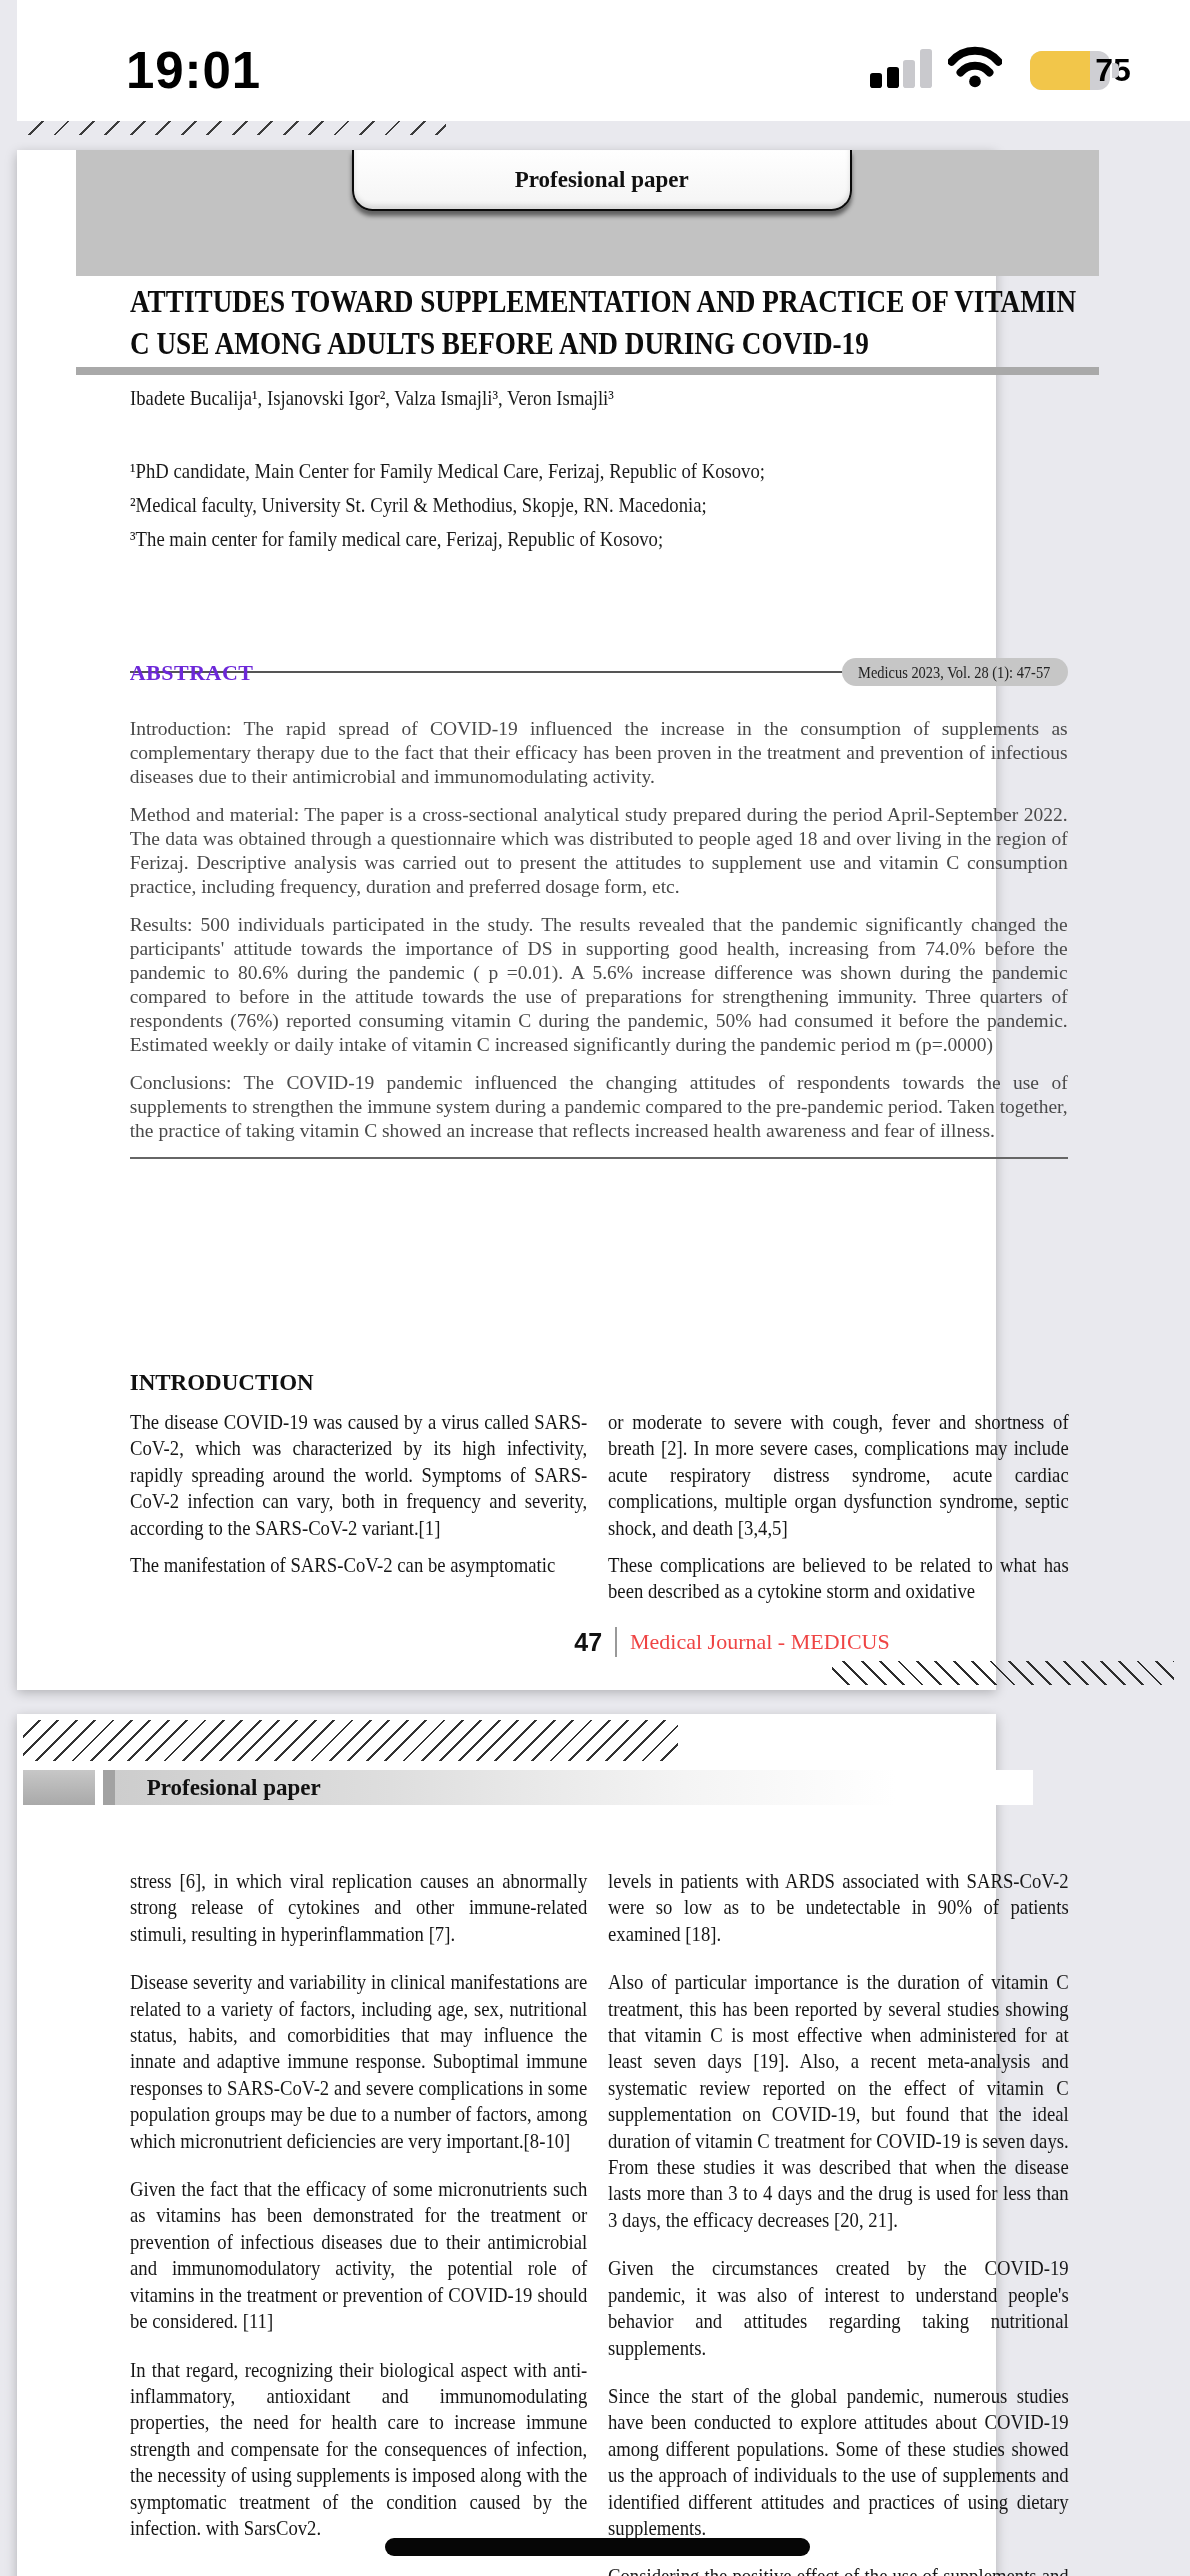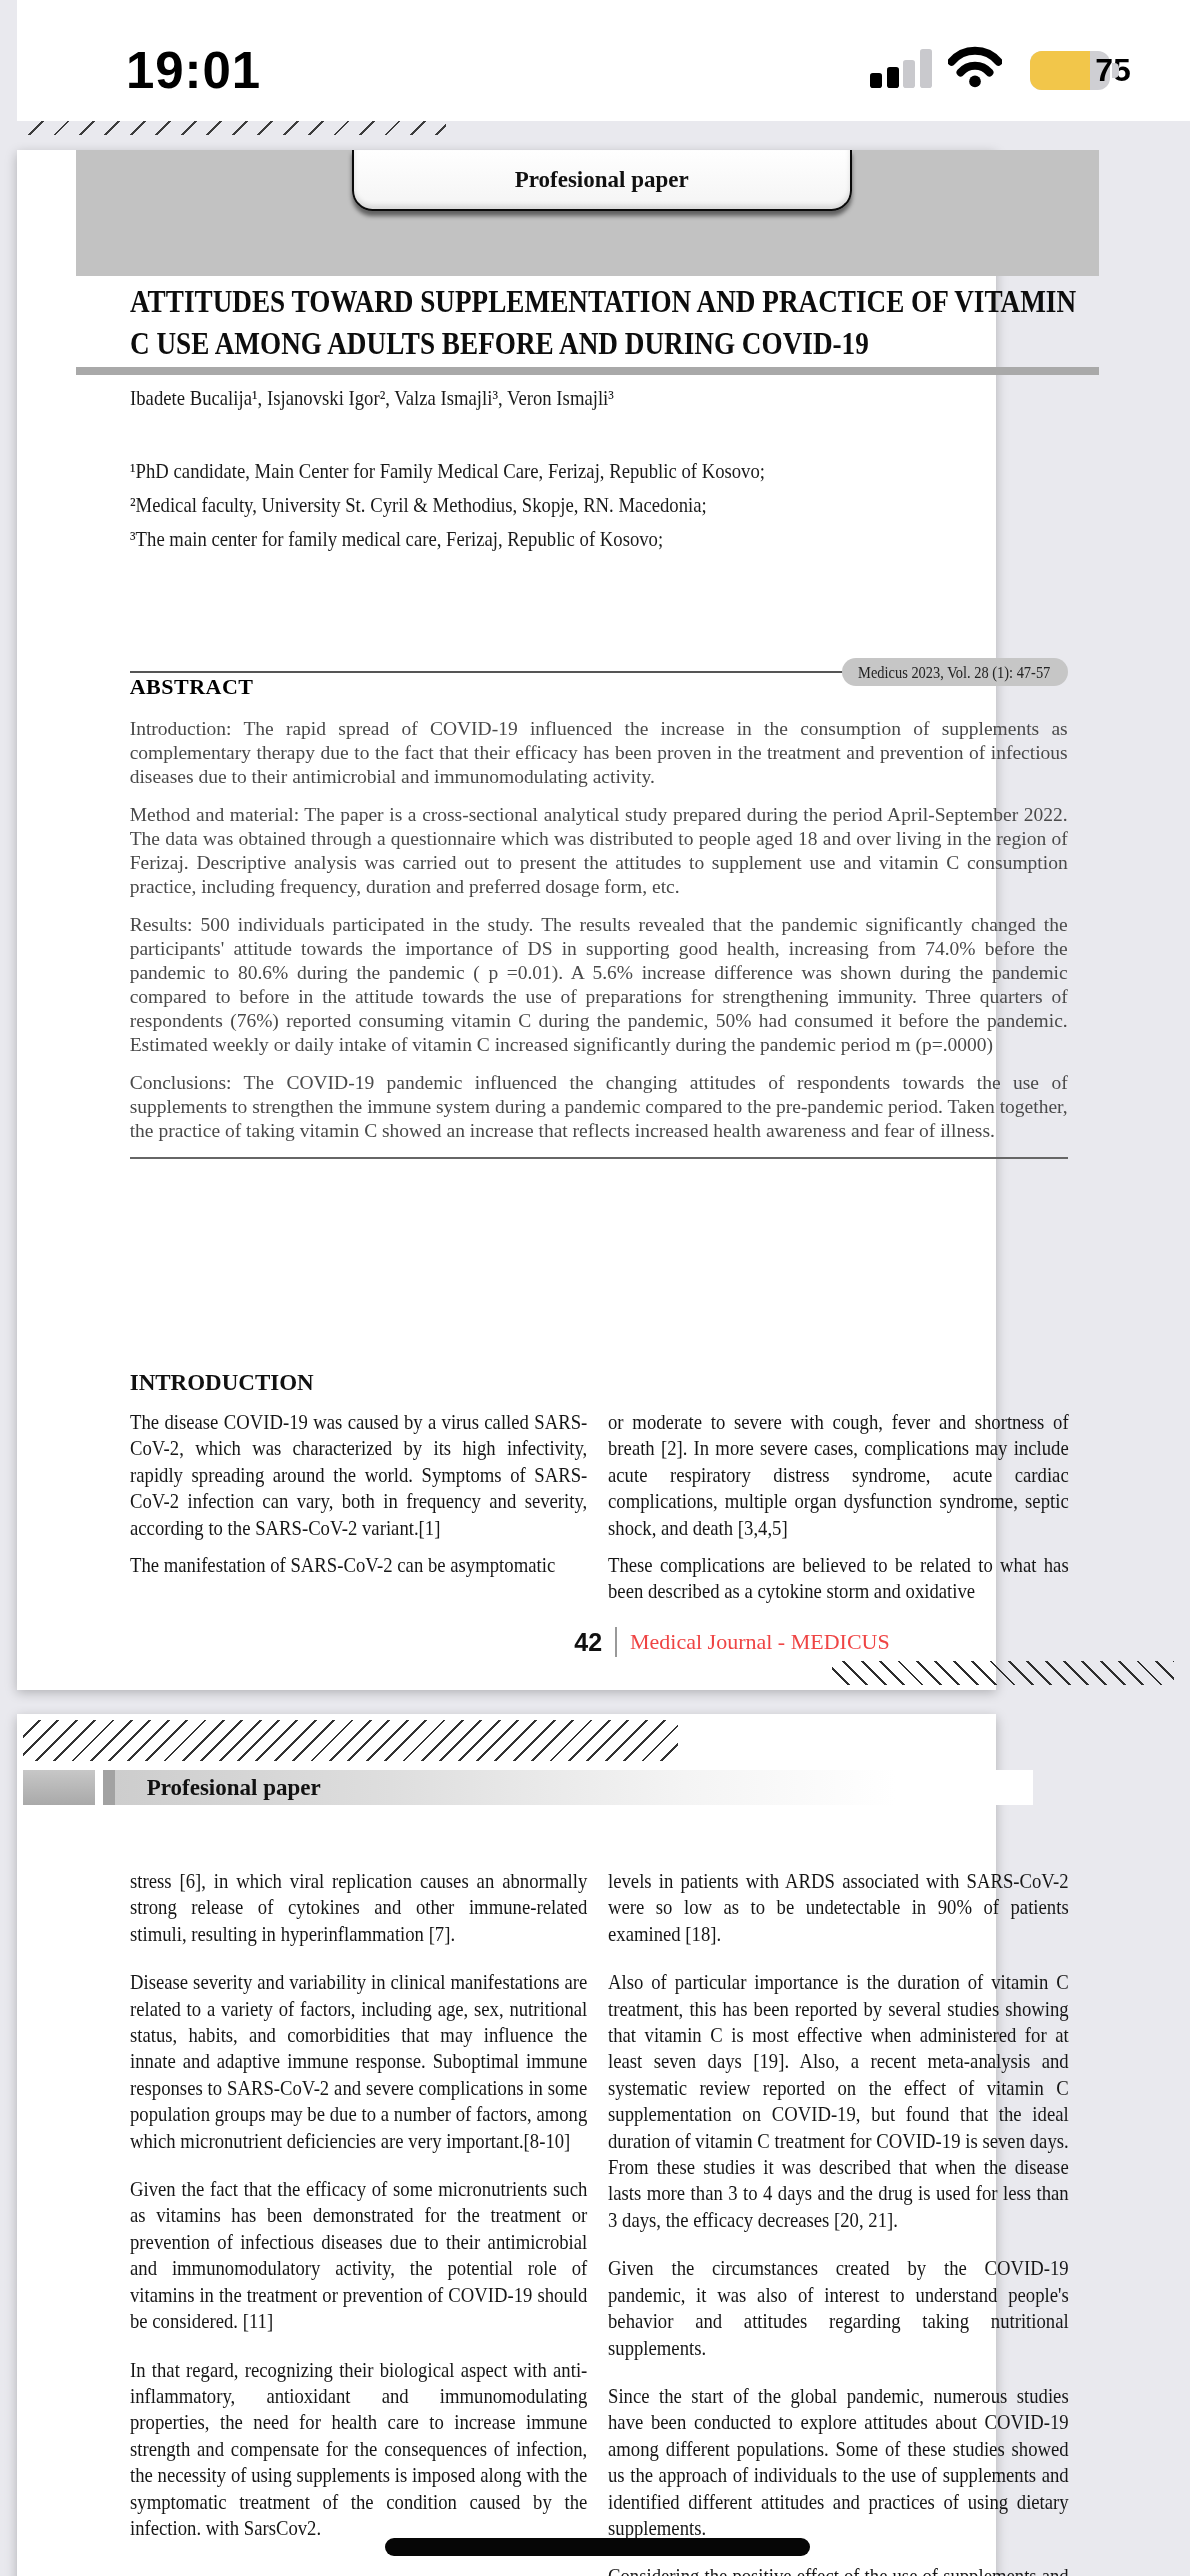--- a/index.html
+++ b/index.html
@@ -52,21 +52,21 @@
   .tab span{font-weight:700;font-size:23px;color:#111;}
   .title{position:absolute;left:113px;top:130px;margin:0;font-size:32px;line-height:42px;
          font-weight:700;color:#0d0d0d;white-space:nowrap;}
   .title-underbar{position:absolute;left:59px;top:217px;width:1023px;height:8.3px;background:#a9a9a9;}
   .authors{position:absolute;left:113px;top:235px;font-size:22px;color:#1a1a1a;white-space:nowrap;}
   .affils{position:absolute;left:113px;top:304px;font-size:22px;line-height:34px;color:#1a1a1a;white-space:nowrap;}
   .jrule{position:absolute;left:113px;top:521px;width:714px;height:1.9px;background:#555;}
   .jpill{position:absolute;left:825px;top:508px;width:226px;height:28px;border-radius:15px;
          background:#c6c6c6;display:flex;align-items:center;justify-content:center;overflow:hidden;}
   .jpill span{font-size:17.6px;color:#222;white-space:nowrap;transform:scaleX(.82);}
-  .abstract-h{position:absolute;left:113px;top:524px;margin:0;font-size:22px;font-weight:700;color:#000000;letter-spacing:0.5px;text-align:center;}
+  .abstract-h{position:absolute;left:113px;top:510px;margin:0;font-size:22px;font-weight:700;color:#6d28d9;letter-spacing:0.5px;text-align:center;}
   .abstract{position:absolute;left:113px;top:567px;width:938px;font-size:19.5px;line-height:24px;
             color:#4a4a4a;text-align:justify;}
   .abstract p{margin:0 0 14px 0;}
   .krule{height:1.9px;background:#666;margin-top:13px;}
   .intro-h{position:absolute;left:113px;top:1220px;margin:0;font-size:23px;font-weight:700;color:#111;}
   .col{position:absolute;top:1259px;font-size:22px;line-height:26.4px;color:#161616;text-align:justify;}
   .colL{left:113px;width:538px;}
   .colR{left:591px;width:542px;}
   .col p{margin:0 0 11px 0;}
   .footer{position:absolute;right:106px;top:1476px;height:32px;display:flex;align-items:center;gap:13px;}
@@ -154,21 +154,21 @@
   <div class="col colL cond">
     <p>The disease COVID-19 was caused by a virus called SARS-CoV-2, which was characterized by its high infectivity, rapidly spreading around the world. Symptoms of SARS-CoV-2 infection can vary, both in frequency and severity, according to the SARS-CoV-2 variant.[1]</p>
     <p>The manifestation of SARS-CoV-2 can be asymptomatic</p>
   </div>
   <div class="col colR cond">
     <p>or moderate to severe with cough, fever and shortness of breath [2]. In more severe cases, complications may include acute respiratory distress syndrome, acute cardiac complications, multiple organ dysfunction syndrome, septic shock, and death [3,4,5]</p>
     <p>These complications are believed to be related to what has been described as a cytokine storm and oxidative</p>
   </div>
 
   <div class="footer">
-    <span class="fnum">42</span>
+    <span class="fnum">47</span>
     <span class="fsep"></span>
     <span class="fjournal">Medical Journal - MEDICUS</span>
   </div>
 
   <div class="hatch hatch-br-p1"></div>
 </div>
 
 <div class="page page2">
   <div class="hatch hatch-tl-p2"></div>
 

